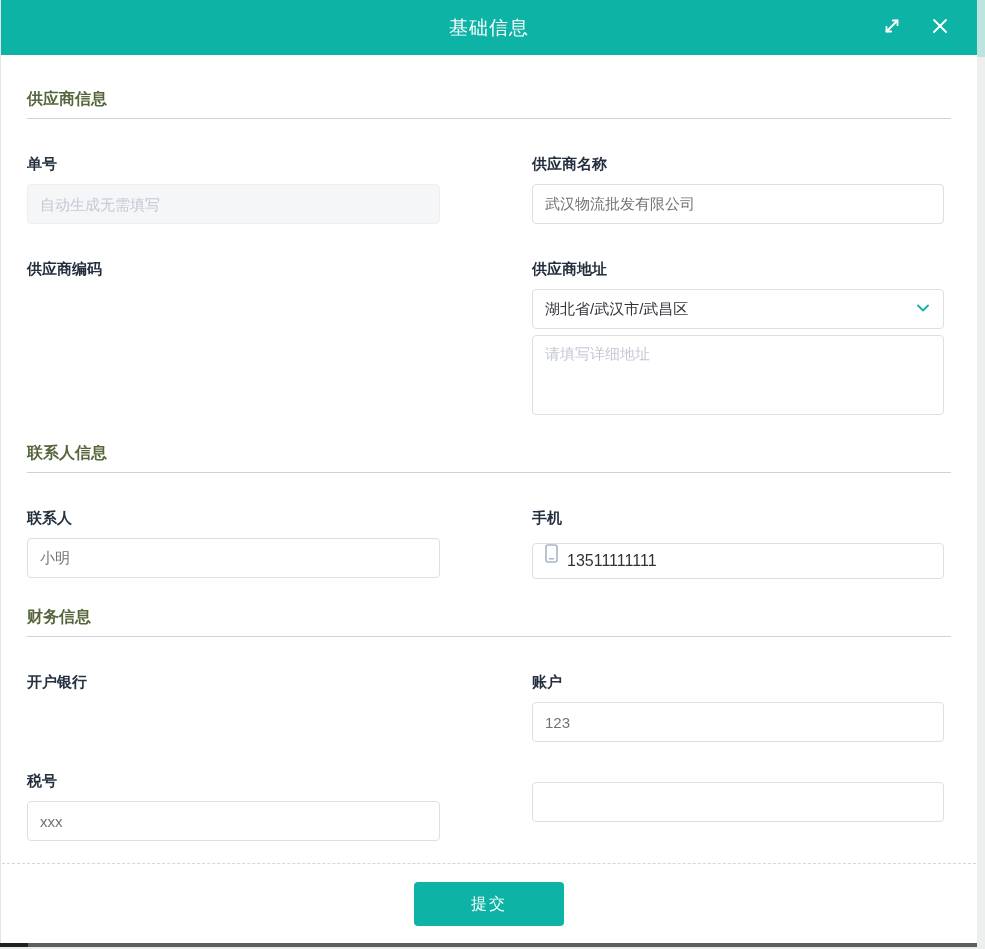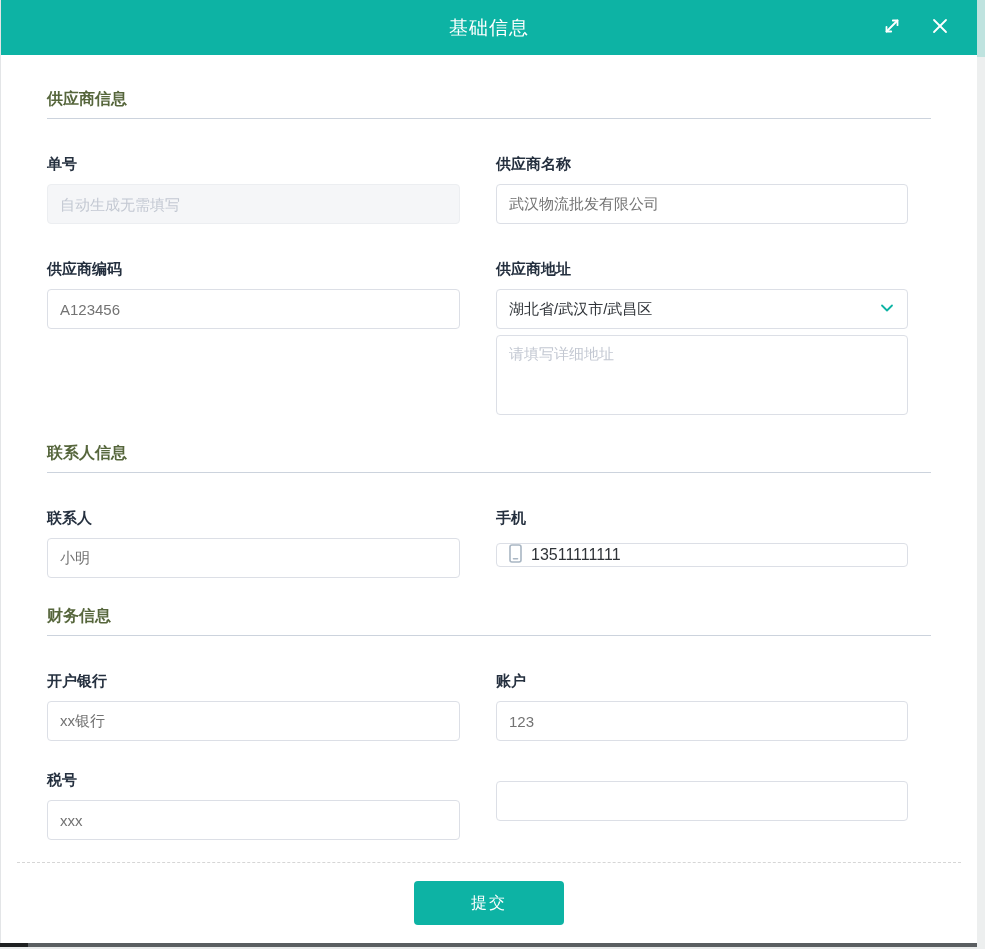--- a/index.html
+++ b/index.html
@@ -38,30 +38,30 @@
     position:relative;
   }
   .header-title { color:#ffffff; font-size:19px; font-weight:500; letter-spacing:1px; }
   .header-actions {
     position:absolute; right:26px; top:0; height:55px;
     display:flex; align-items:center; gap:26px;
   }
   .icon-btn { width:22px; height:22px; display:flex; align-items:center; justify-content:center; cursor:pointer; }
 
   
-  .body { padding:0 46px; }
+  .body { padding:0 26px; }
   .section-title {
     font-size:16px; font-weight:bold; color:#56663c;
   }
   .section-title.first { margin-top:34px; }
   .section-title.later { margin-top:28px; }
   .section-divider {
     margin-top:8px; height:1px; background:#ccd3dd; width:100%;
   }
-  .row { display:flex; gap:36px; }
+  .row { display:flex; gap:92px; }
   .row.labels-row { margin-top:36px; }
   .col { width:413px; }
   .col.right { width:412px; }
   .field-label { font-size:15px; font-weight:bold; color:#25303f; }
   .control { margin-top:10px; }
 
   .text-input {
     width:100%; height:40px;
     border:1px solid #dcdfe6; border-radius:4px;
     padding:0 12px; font-size:15px; color:#737373;
@@ -84,24 +84,24 @@
     margin-top:6px;
     width:100%; height:80px;
     border:1px solid #dcdfe6; border-radius:4px;
     padding:9px 12px; font-size:15px; color:#0f766e;
     font-family:"Liberation Sans","DejaVu Sans",sans-serif;
     resize:none; outline:none; display:block;
   }
   .textarea-box::placeholder { color:#c3c8d2; }
 
   .input-with-icon {
-    width:100%; height:24px;
+    width:100%; height:36px;
     border:1px solid #dcdfe6; border-radius:4px;
     padding:0 12px; background:#fff;
-    display:flex; align-items:center; gap:9px;margin-top:15px;
+    display:flex; gap:9px;margin-top:15px;
   }
   .input-with-icon input {
     border:none; outline:none; flex:1; font-size:16px; color:#2f3338;
     font-family:"Liberation Sans","DejaVu Sans",sans-serif;
   }
 
   .dashed-divider {
     margin:22px -30px 0 -30px;
     border-top:1px dashed #d6d6d6; height:0;
   }
@@ -160,23 +160,20 @@
         <div class="field-label">供应商名称</div>
         <div class="control">
           <input class="text-input" type="text" value="武汉物流批发有限公司" style="">
         </div>
       </div>
     </div>
 
     <div class="row labels-row">
       <div class="col">
         <div class="field-label">供应商编码</div>
-        <div class="control">
-          <input class="text-input" type="text" value="A123456" style="">
-        </div>
       </div>
       <div class="col right">
         <div class="field-label">供应商地址</div>
         <div class="control">
           <div class="select-box">
             <span>湖北省/武汉市/武昌区</span>
             <span>
               <svg width="16" height="16" viewBox="0 0 16 16" fill="none" stroke="#0db3a4" stroke-width="1.8" stroke-linecap="round" stroke-linejoin="round">
                 <polyline points="3,5.5 8,10.5 13,5.5"></polyline>
               </svg>
@@ -212,23 +209,20 @@
         </div>
       </div>
     </div>
 
     <div class="section-title later">财务信息</div>
     <div class="section-divider"></div>
 
     <div class="row labels-row">
       <div class="col">
         <div class="field-label">开户银行</div>
-        <div class="control">
-          <input class="text-input" type="text" value="xx银行" style="">
-        </div>
       </div>
       <div class="col right">
         <div class="field-label">账户</div>
         <div class="control">
           <input class="text-input" type="text" value="123" style="">
         </div>
       </div>
     </div>
 
     <div class="row" style="margin-top:30px;">

